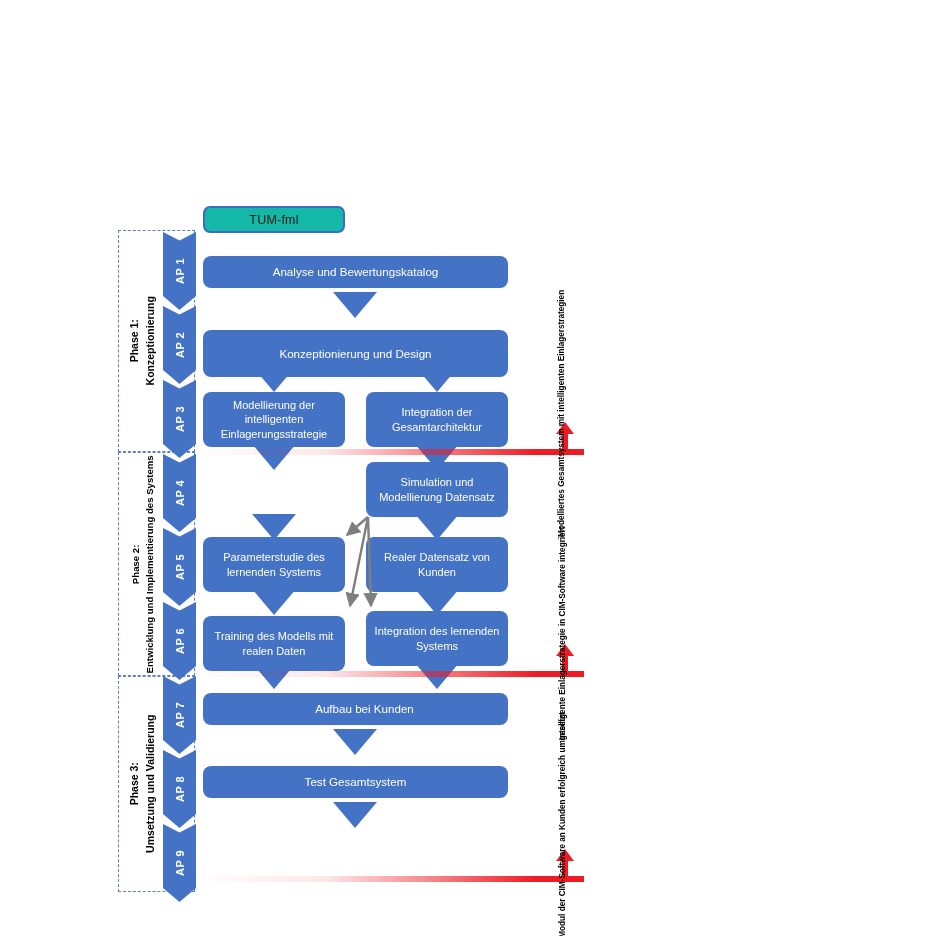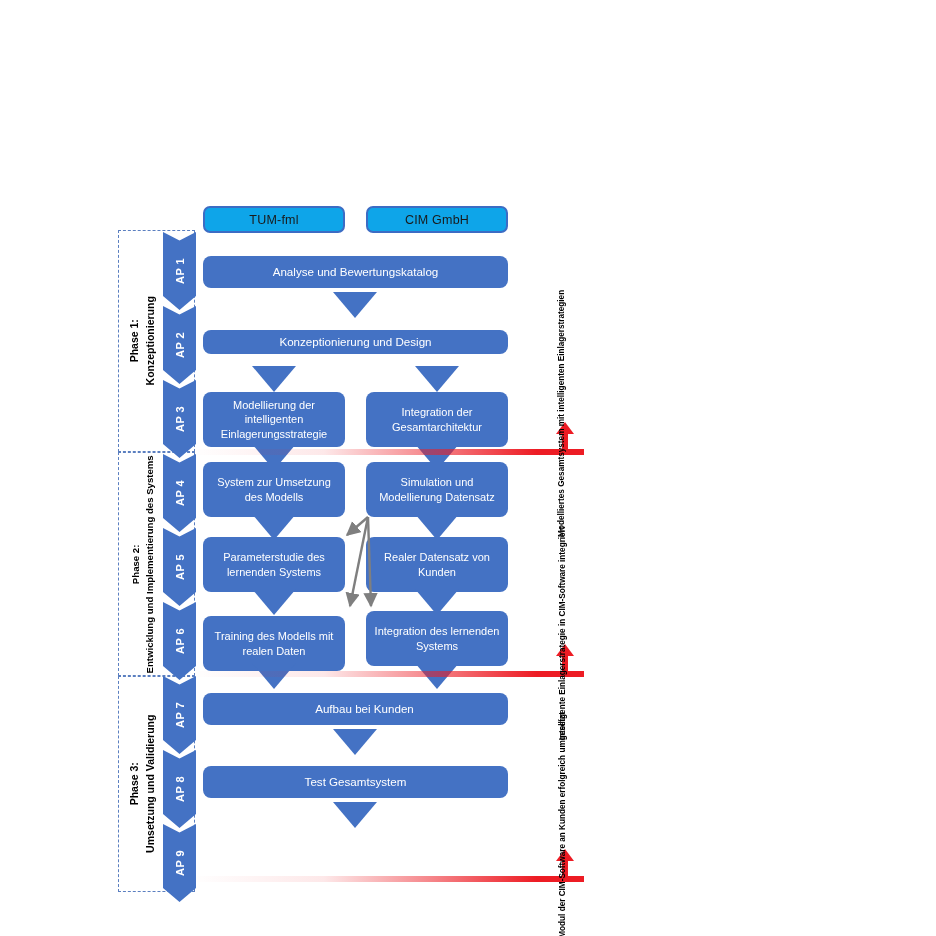--- a/index.html
+++ b/index.html
@@ -10,21 +10,21 @@
   }
   #canvas{position:relative;width:936px;height:936px;background:#fff;}
 
   
   .abs{position:absolute;box-sizing:border-box;}
 
   
   .partner-box{
     border:2.2px solid #3C6CC4;
     border-radius:7px;
-    background:#0ea5e9;
+    background:#14b8a6;
     display:flex;align-items:center;justify-content:center;
     color:#1a1a1a;
     font-size:12.5px;
     letter-spacing:.2px;
   }
 
   
   .wp-box{
     background:#4472C4;
     border-radius:8px;
@@ -160,47 +160,41 @@
   <div class="abs ap-chev" style="left:163px;top:750px;width:33px;height:78px;">
     <span>AP 8</span>
   </div>
   <div class="abs ap-chev" style="left:163px;top:824px;width:33px;height:78px;">
     <span>AP 9</span>
   </div>
 
   <div class="abs partner-box" style="left:203px;top:206px;width:142px;height:27px;">
     <span>TUM-fml</span>
   </div>
-  <div class="abs partner-box" style="left:366px;top:206px;width:142px;height:27px;">
-    <span>CIM GmbH</span>
-  </div>
 
   <div class="abs wp-box" style="left:203px;top:256px;width:305px;height:32px;">
     <span>Analyse und Bewertungskatalog</span>
   </div>
   <div class="abs tri" style="left:333px;top:292px;"></div>
 
-  <div class="abs wp-box" style="left:203px;top:330px;width:305px;height:24px;">
+  <div class="abs wp-box" style="left:203px;top:330px;width:305px;height:47px;">
     <span>Konzeptionierung und Design</span>
   </div>
   <div class="abs tri" style="left:252px;top:366px;"></div>
   <div class="abs tri" style="left:415px;top:366px;"></div>
 
   <div class="abs wp-box small" style="left:203px;top:392px;width:142px;height:55px;">
     <span>Modellierung der intelligenten Einlagerungsstrategie</span>
   </div>
   <div class="abs wp-box small" style="left:366px;top:392px;width:142px;height:55px;">
     <span>Integration der Gesamtarchitektur</span>
   </div>
   <div class="abs tri" style="left:252px;top:444px;"></div>
   <div class="abs tri" style="left:415px;top:444px;"></div>
 
-  <div class="abs wp-box small" style="left:203px;top:462px;width:142px;height:55px;">
-    <span>System zur Umsetzung des Modells</span>
-  </div>
   <div class="abs wp-box small" style="left:366px;top:462px;width:142px;height:55px;">
     <span>Simulation und Modellierung Datensatz</span>
   </div>
   <div class="abs tri" style="left:252px;top:514px;"></div>
   <div class="abs tri" style="left:415px;top:514px;"></div>
 
   <div class="abs wp-box small" style="left:203px;top:537px;width:142px;height:55px;">
     <span>Parameterstudie des lernenden Systems</span>
   </div>
   <div class="abs wp-box small" style="left:366px;top:537px;width:142px;height:55px;">

